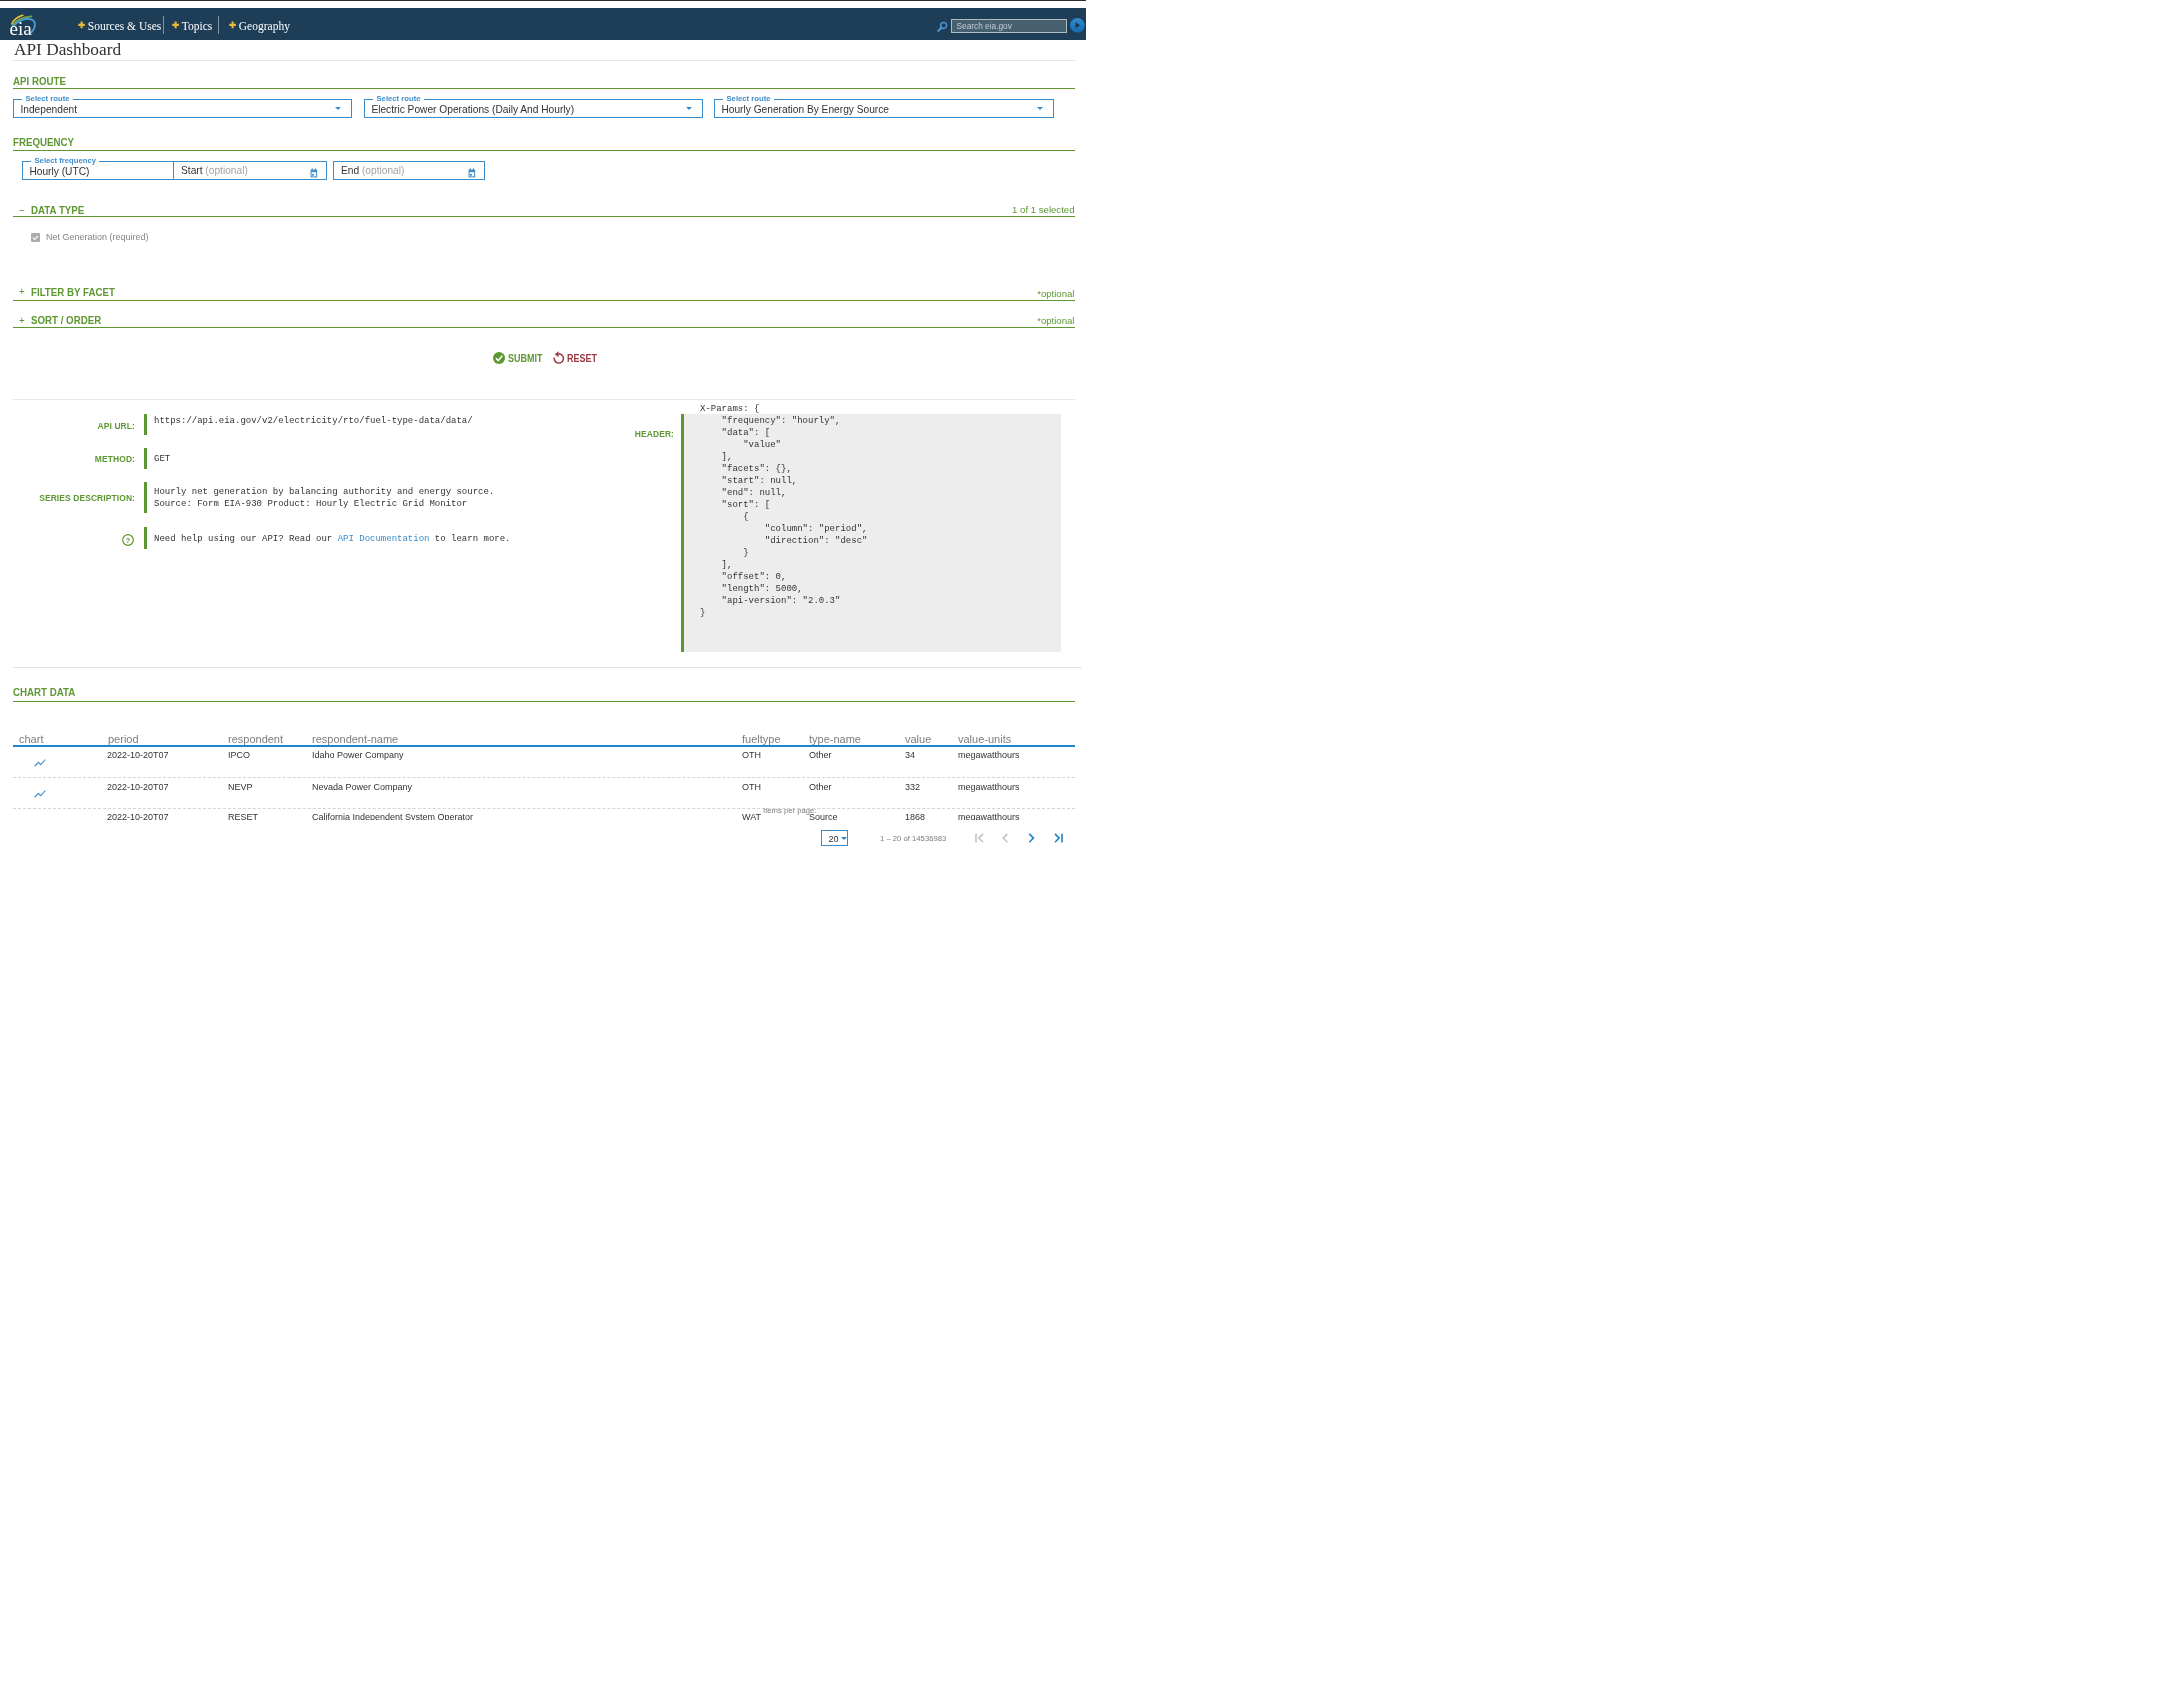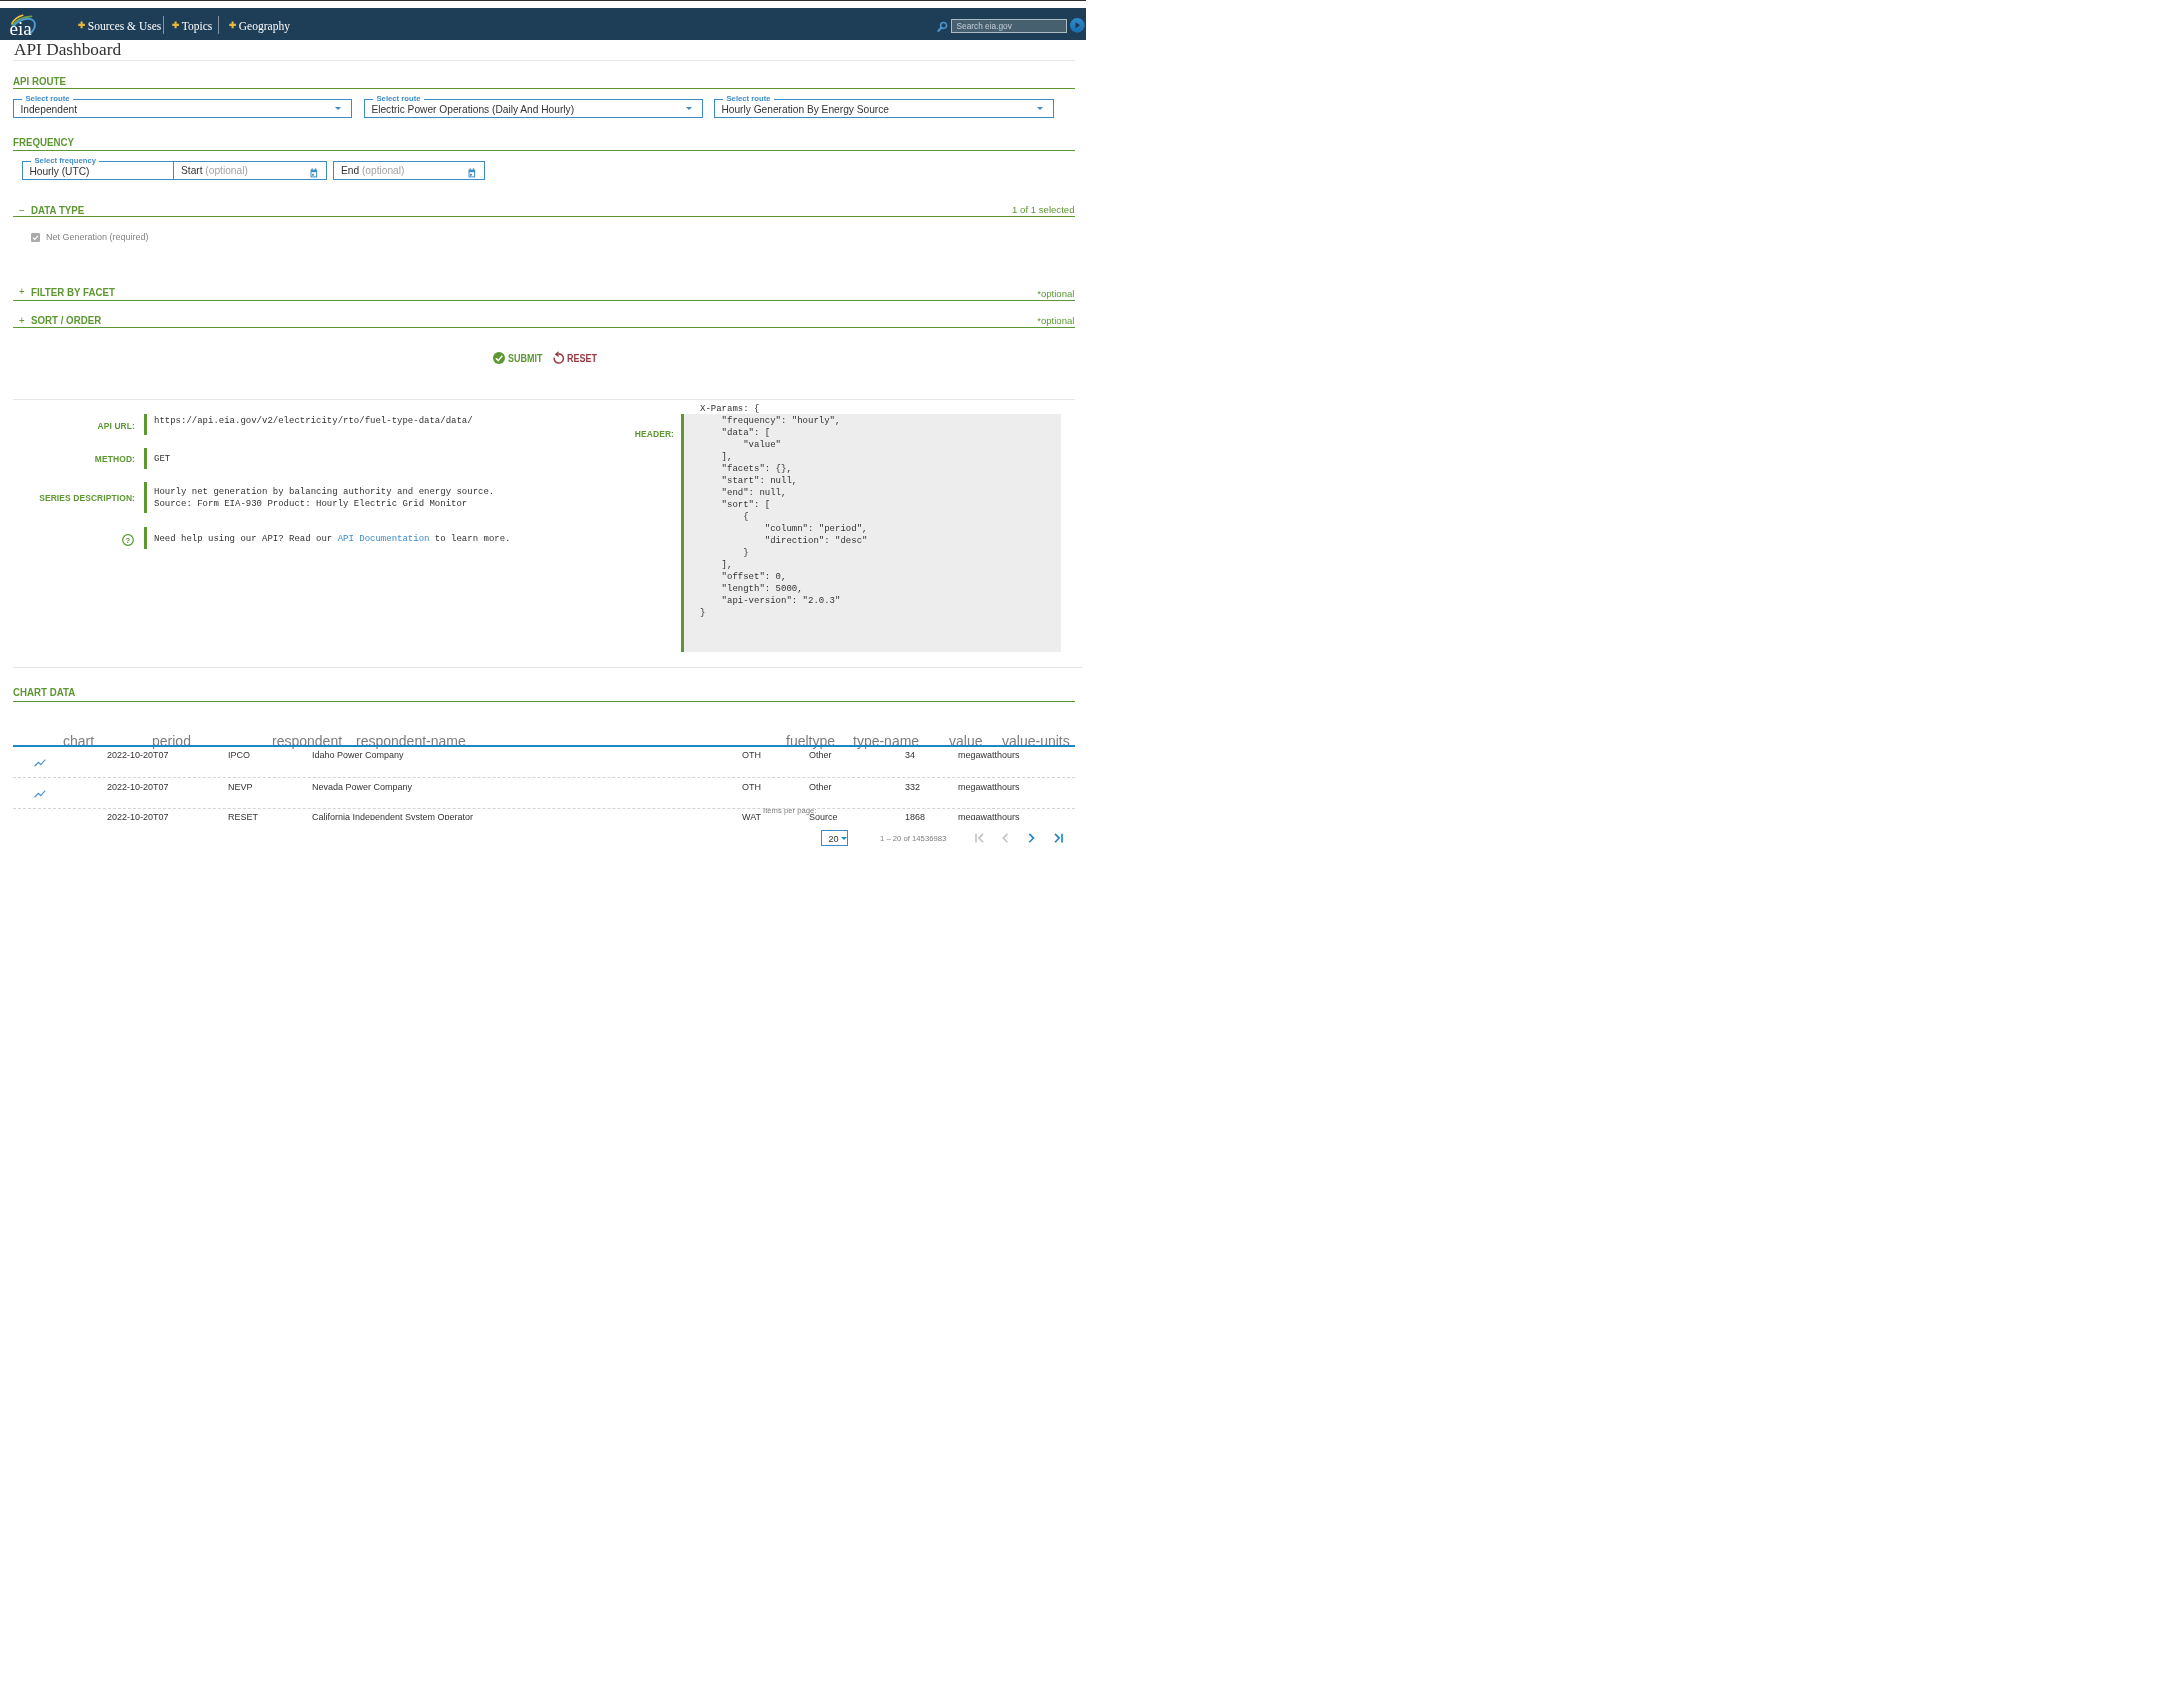--- a/index.html
+++ b/index.html
@@ -24,21 +24,21 @@
   .ofield .lab{position:absolute;left:8.3px;top:-6px;font-size:7.7px;font-weight:bold;color:#3f8ecd;background:#fff;padding:0 3.2px;line-height:9px;}
   .ofield .val{position:absolute;left:6.4px;top:0;line-height:19px;font-size:10.2px;color:#333;white-space:nowrap;}
   .ofield .arr{position:absolute;right:9.6px;top:7px;width:0;height:0;border-left:3.2px solid transparent;border-right:3.2px solid transparent;border-top:3.2px solid #3b8bc9;}
   .ifield{position:absolute;height:19px;border:1px solid #3b8bc9;box-sizing:border-box;background:#fff;font-size:10.2px;color:#333;line-height:17.3px;padding-left:7px;}
   .ifield .ph{color:#a3a3a3;}
   
   .dlab{position:absolute;font-size:9px;font-weight:bold;color:#5c9732;text-align:right;letter-spacing:0.1px;transform:scaleX(0.94);transform-origin:100% 50%;}
   .gbar{position:absolute;width:2.9px;background:#5c9732;}
   .mono{position:absolute;font-family:"Liberation Mono",monospace;font-size:9px;color:#333;white-space:pre;}
   
-  .th{position:absolute;font-size:14px;color:#7d7d7d;margin-left:44px;}
+  .th{position:absolute;font-size:11px;color:#7d7d7d;}
   .td{position:absolute;font-size:9px;color:#333;}
   .dashed{position:absolute;left:12.8px;width:1062px;border-top:1px dashed #d4d4d4;}
   .pgtxt{position:absolute;font-size:7.7px;color:#7d7d7d;}
 </style>
 </head>
 <body>
 <div class="topstrip"></div>
 <div class="navbar">
   <svg class="abs" style="left:5.1px;top:2.6px" width="37" height="28" viewBox="0 0 58 44">
     <path d="M10.8 20.3 Q 14.5 11, 27.8 6.8" stroke="#f3c13d" stroke-width="2.6" fill="none" stroke-linecap="round"></path>

